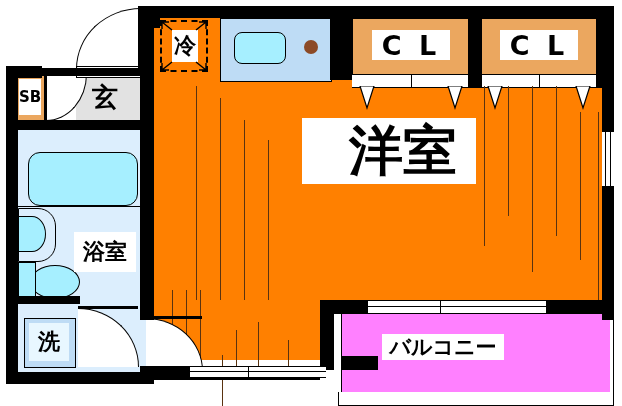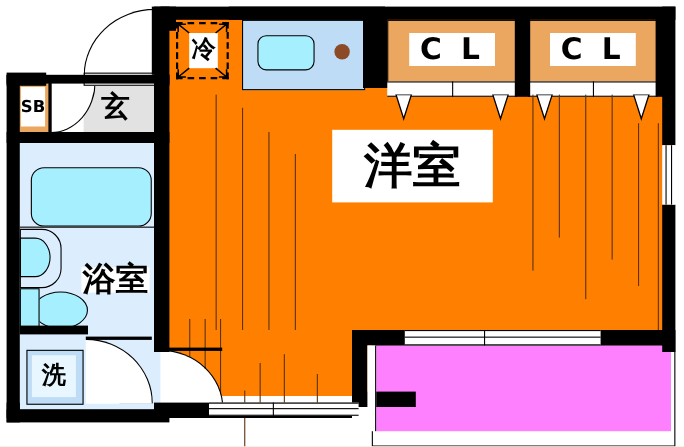--- a/index.html
+++ b/index.html
@@ -99,21 +99,21 @@
   <div class="abs tub outline" style="left:28px; top:152px; width:108px; height:52px; border-radius:12px;"></div>
 
   <div class="abs" style="left:18px; top:206px; width:128px; height:1px; background:#000;"></div>
 
   <div class="abs sink-basin outline" style="left:18px; top:216px; width:26px; height:34px; border-radius:0 100% 100% 0;"></div>
   <div class="abs outline" style="left:18px; top:208px; width:36px; height:52px; background:transparent; border-radius:0 18px 18px 0;"></div>
 
   <div class="abs sink-basin outline" style="left:30px; top:265px; width:48px; height:32px; border-radius:50%;"></div>
   <div class="abs sink-basin outline" style="left:18px; top:262px; width:16px; height:38px;"></div>
 
-  <div class="label label-jp" style="left:74px; top:243px; width:62px; height:23px; font-size:30px;">浴室</div>
+  <div class="label label-jp" style="left:74px; top:232px; width:62px; height:40px; font-size:22px;">浴室</div>
 
   <div class="abs wash-box outline" style="left:24px; top:318px; width:50px; height:48px;"></div>
   <div class="abs wash-inner" style="left:29px; top:323px; width:40px; height:38px;"></div>
   <div class="label label-jp" style="left:32px; top:328px; width:34px; height:28px; font-size:22px; background:transparent;">洗</div>
 
   <div class="abs room-genkan" style="left:18px; top:74px; width:128px; height:46px;"></div>
   <div class="abs room-white" style="left:40px; top:74px; width:36px; height:46px;"></div>
   <div class="label label-jp" style="left:88px; top:82px; width:34px; height:30px; font-size:26px; background:transparent;">玄</div>
 
   <div class="abs sb-box outline" style="left:16px; top:74px; width:28px; height:46px;"></div>
@@ -169,24 +169,25 @@
   <div class="abs stroke-v" style="left:244px; top:120px; height:180px;"></div>
   <div class="abs stroke-v" style="left:268px; top:140px; height:160px;"></div>
   <div class="abs stroke-v" style="left:172px; top:290px; height:70px;"></div>
   <div class="abs stroke-v" style="left:186px; top:290px; height:70px;"></div>
   <div class="abs stroke-v" style="left:200px; top:290px; height:70px;"></div>
   <div class="abs stroke-v" style="left:222px; top:355px; height:75px;"></div>
   <div class="abs stroke-v" style="left:258px; top:322px; height:46px;"></div>
   <div class="abs stroke-v" style="left:288px; top:340px; height:28px;"></div>
   <div class="abs stroke-v" style="left:236px; top:330px; height:40px;"></div>
 
-  <div class="label label-jp" style="left:302px; top:118px; width:146px; height:66px; font-size:44px;">洋室</div>
+  <div class="label label-jp" style="left:302px; top:118px; width:146px; height:66px; font-size:54px;padding-left:28px;">洋室</div>
 
   <div class="abs room-white" style="left:338px; top:314px; width:276px; height:92px; border:1px solid #000; box-sizing:border-box;"></div>
   <div class="abs room-balcony" style="left:342px; top:314px; width:268px; height:78px;"></div>
+  <div class="label label-jp" style="left:382px; top:334px; width:122px; height:26px; font-size:21px;">バルコニー</div>
 
   <div class="abs slider" style="left:368px; top:302px; width:178px; height:12px;"></div>
   <div class="abs" style="left:438px; top:302px; width:1px; height:12px; background:#000;"></div>
   <div class="abs" style="left:368px; top:307px; width:178px; height:1px; background:#000;"></div>
 
   <div class="abs arc arc-tr" style="left:146px; top:318px; width:56px; height:52px; border-left:none; border-bottom:none;"></div>
   <div class="abs" style="left:146px; top:316px; width:56px; height:3px; background:#000;"></div>
 
   <div class="abs arc arc-tr" style="left:78px; top:308px; width:60px; height:58px; border-left:none; border-bottom:none;"></div>
   <div class="abs" style="left:78px; top:306px; width:60px; height:3px; background:#000;"></div>

